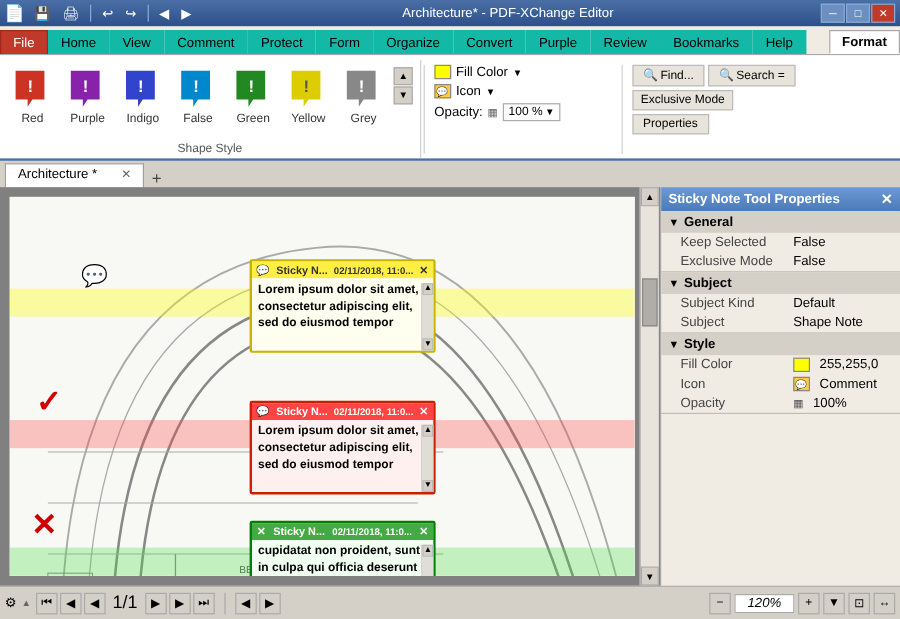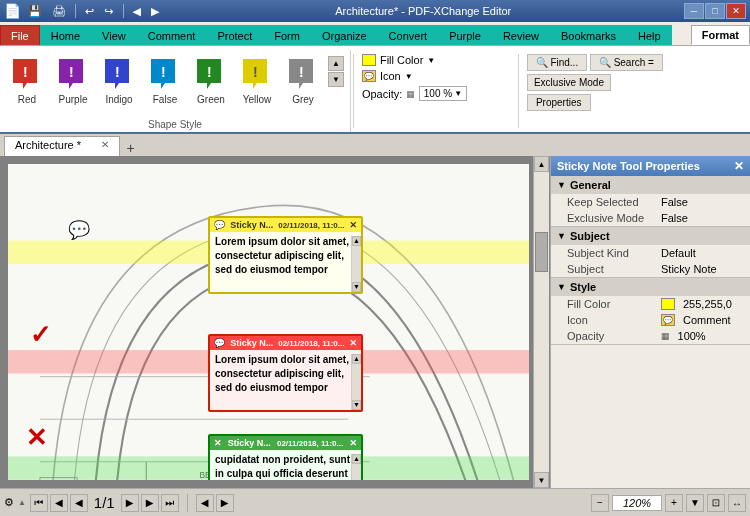--- a/index.html
+++ b/index.html
@@ -707,21 +707,21 @@
       <div class="panel-section-header">
         <span class="arrow">▼</span>
         <span>Subject</span>
       </div>
       <div class="panel-row">
         <span class="panel-row-label">Subject Kind</span>
         <span class="panel-row-value">Default</span>
       </div>
       <div class="panel-row">
         <span class="panel-row-label">Subject</span>
-        <span class="panel-row-value">Sticky Note</span>
+        <span class="panel-row-value">Shape Note</span>
       </div>
     </div>
 
     <div class="panel-section">
       <div class="panel-section-header">
         <span class="arrow">▼</span>
         <span>Style</span>
       </div>
       <div class="panel-row">
         <span class="panel-row-label">Fill Color</span>

